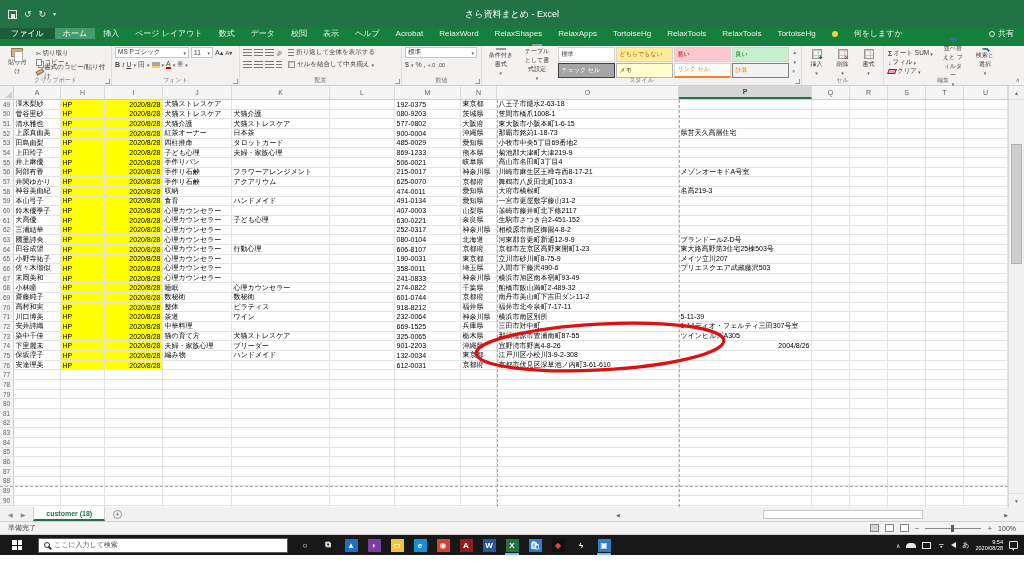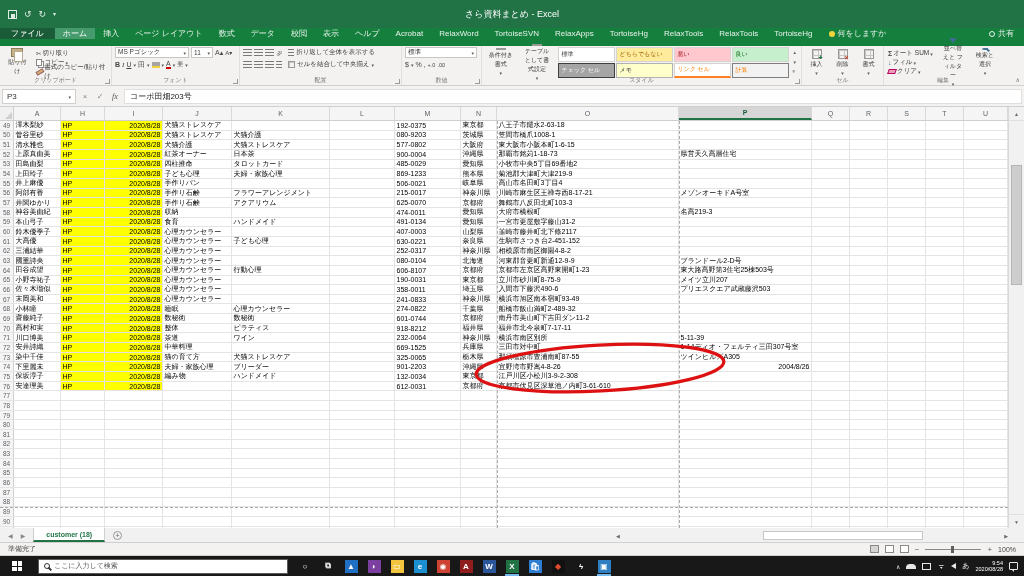--- a/index.html
+++ b/index.html
@@ -19,21 +19,21 @@
   .avatar::before { content:""; position:absolute; top:2px; left:5px; width:5px; height:5px; border-radius:50%; background:#6c8f7c; }
   .avatar::after { content:""; position:absolute; bottom:1px; left:2.5px; width:10px; height:5px; border-radius:5px 5px 0 0; background:#6c8f7c; }
   .winbtn { font-size:9px; color:#fff; width:16px; text-align:center; }
   .ic-ribopt { width:10px; height:8px; border:1px solid #dfeae2; }
 
   
   #tabstrip { height:18px; background:#15803d; display:flex; align-items:flex-start; color:#e8f1ec; font-size:8px; }
   .rtab { padding:0 8px; display:flex; align-items:center; white-space:nowrap; }
   .rtab.file { background:#1a5c38; color:#fff; padding:0 11px; }
   .rtab.active { background:#469b6d; color:#fff; }
-  .tellme { display:flex; align-items:center; gap:3px; padding:0 8px; white-space:nowrap; }
+  .tellme { display:flex; align-items:center; gap:16px; padding:0 8px; white-space:nowrap; }
   .bulb { width:6px; height:6px; border-radius:50%; background:#f2d43c; }
   .share { margin-left:auto; display:flex; align-items:center; gap:3px; padding:0 10px; white-space:nowrap; }
   .person { width:6px; height:6px; border-radius:50%; border:1px solid #e8f1ec; }
 
   
   #ribbon { height:40px; background:#f3f2f1; border-bottom:1px solid #d2d0ce; display:flex; position:relative; font-size:6.5px; color:#3b3a39; }
   .rgroup { position:relative; border-right:1px solid #e1dfdd; padding:2px 3px 9px 3px; display:flex; gap:3px; }
   .glabel { position:absolute; bottom:0; left:0; right:0; text-align:center; font-size:6px; color:#797775; }
   .launcher { position:absolute; bottom:1px; right:1px; width:5px; height:5px; border-right:1px solid #9a9896; border-bottom:1px solid #9a9896; }
   .bigbtn { display:flex; flex-direction:column; align-items:center; justify-content:center; gap:1px; padding:0 3px; font-size:6px; text-align:center; }
@@ -169,21 +169,21 @@
         <span class="rtab active">ホーム</span>
         <span class="rtab">挿入</span>
         <span class="rtab">ページ レイアウト</span>
         <span class="rtab">数式</span>
         <span class="rtab">データ</span>
         <span class="rtab">校閲</span>
         <span class="rtab">表示</span>
         <span class="rtab">ヘルプ</span>
         <span class="rtab">Acrobat</span>
         <span class="rtab">RelaxWord</span>
-        <span class="rtab">TortoiseSVN</span>
+        <span class="rtab">RelaxShapes</span>
         <span class="rtab">RelaxApps</span>
         <span class="rtab">TortoiseHg</span>
         <span class="rtab">RelaxTools</span>
         <span class="rtab">RelaxTools</span>
         <span class="rtab">TortoiseHg</span>
       </span>
     <span class="tellme">
       <span class="bulb"></span>
       <span>何をしますか</span>
     </span>
@@ -369,30 +369,20 @@
       <div class="bigbtn" style="width:30px;">
         <span class="ic-mag"></span>
         <span>検索と選択</span>
           <span class="dd"></span>
       </div>
       <div class="glabel">編集</div>
     </div>
     <span class="collapse">∧</span>
   </div>
 
-  <div id="formulabar">
-    <div id="namebox">
-        <span>P3</span>
-        <span class="dd" style="margin-left:auto;"></span>
-      </div>
-    <span class="fbtn">×</span>
-    <span class="fbtn">✓</span>
-    <span class="fbtn fx">fx</span>
-    <div id="formulafield">コーポ田畑203号</div>
-  </div>
 
   <div id="sheet">
     <div id="colheaders">
         <div class="ch corner" style="width: 14px;"></div>
         <div class="ch" style="width: 47px;">A</div>
         <div class="ch" style="width: 44px;">H</div>
         <div class="ch" style="width: 58px;">I</div>
         <div class="ch" style="width: 69px;">J</div>
         <div class="ch" style="width: 98px;">K</div>
         <div class="ch" style="width: 65px;">L</div>

